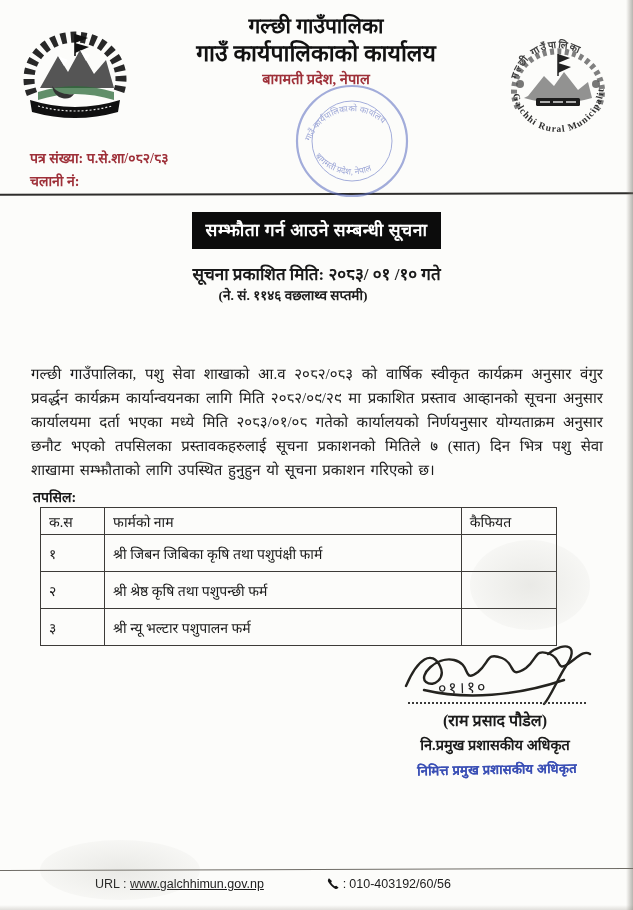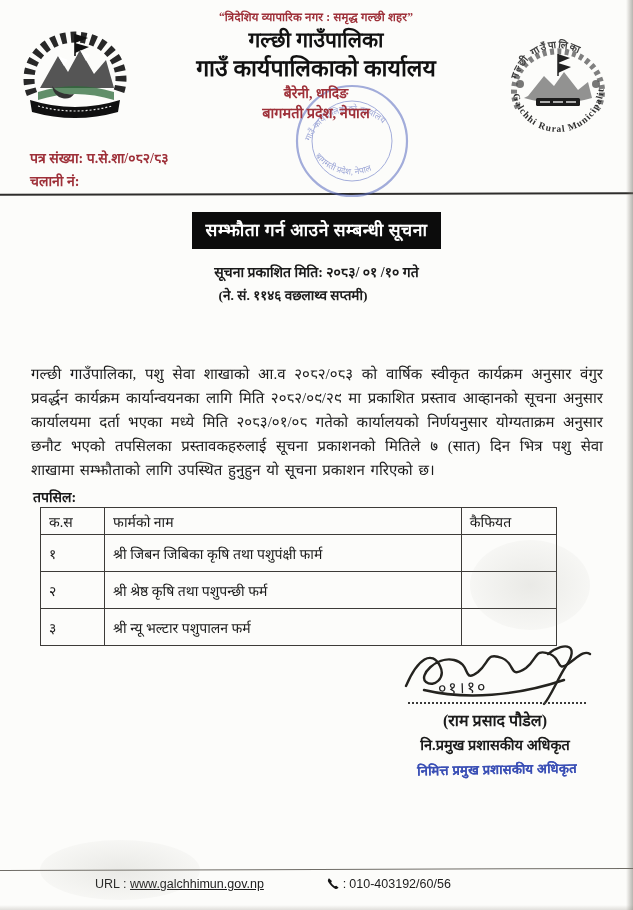--- a/index.html
+++ b/index.html
@@ -28,21 +28,21 @@
 
   .hq-stamp{left:293px;top:82px;width:118px;height:118px;z-index:1;opacity:.55;}
 
   .meta{left:30px;top:147px;color:var(--red,#9e3039);font-size:14px;font-weight:bold;line-height:23px;z-index:2;}
   .rule{left:0;top:193px;width:633px;border-top:2px solid #2e2d2b;transform:rotate(-0.15deg);}
 
   .title-row{left:0;top:212px;width:633px;text-align:center;}
   .title-box{display:inline-block;background:#0c0c0c;color:#fff;
     font-size:17.5px;font-weight:bold;padding:5px 14px 8px;letter-spacing:.5px;}
 
-  .pubdate{left:0;top:262px;width:633px;text-align:center;font-size:14px;font-weight:600;}
+  .pubdate{left:0;top:262px;width:633px;text-align:center;font-size:17px;font-weight:600;}
   .nsdate{left:0;top:286px;width:586px;text-align:center;font-size:13.5px;font-weight:600;}
 
   .body-para{left:31px;top:347px;width:572px;font-size:15px;line-height:24px;
     text-align:justify;word-spacing:2px;}
   .tapasil{left:33px;top:487px;font-size:14px;font-weight:600;}
 
   table.notice{position:absolute;left:40px;top:507px;width:517px;border-collapse:collapse;
     font-size:14px;}
   table.notice th,table.notice td{border:1.4px solid #3d3b38;padding:2px 8px;text-align:left;
     font-weight:normal;}
@@ -124,24 +124,22 @@
   <circle cx="59" cy="59" r="40" fill="none" stroke="#5a6cc0" stroke-width="1"></circle>
   <text font-size="8.5" fill="#4a5cb8" font-family="Liberation Serif,serif">
     <textPath href="#hqTop" startOffset="4%">गाउँ कार्यपालिकाको कार्यालय</textPath>
   </text>
   <text font-size="8.5" fill="#4a5cb8" font-family="Liberation Serif,serif">
     <textPath href="#hqBottom" startOffset="16%">बागमती प्रदेश, नेपाल</textPath>
   </text>
 </svg>
 
 <div class="abs header-center">
-  <div class="slogan">“त्रिदेशिय व्यापारिक नगर : समृद्ध गल्छी शहर”</div>
   <div class="muni">गल्छी गाउँपालिका</div>
   <div class="office">गाउँ कार्यपालिकाको कार्यालय</div>
-  <div class="addr1">बैरेनी, धादिङ</div>
   <div class="addr2">बागमती प्रदेश, नेपाल</div>
 </div>
 
 <div class="abs meta">
   <div>पत्र संख्या: प.से.शा/०८२/८३</div>
   <div>चलानी नं:</div>
 </div>
 
 <div class="abs rule"></div>
 

